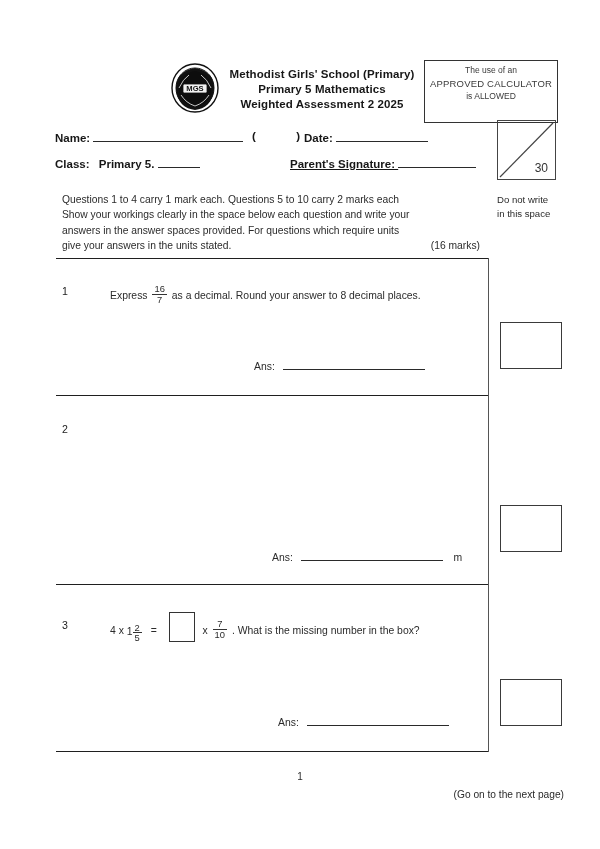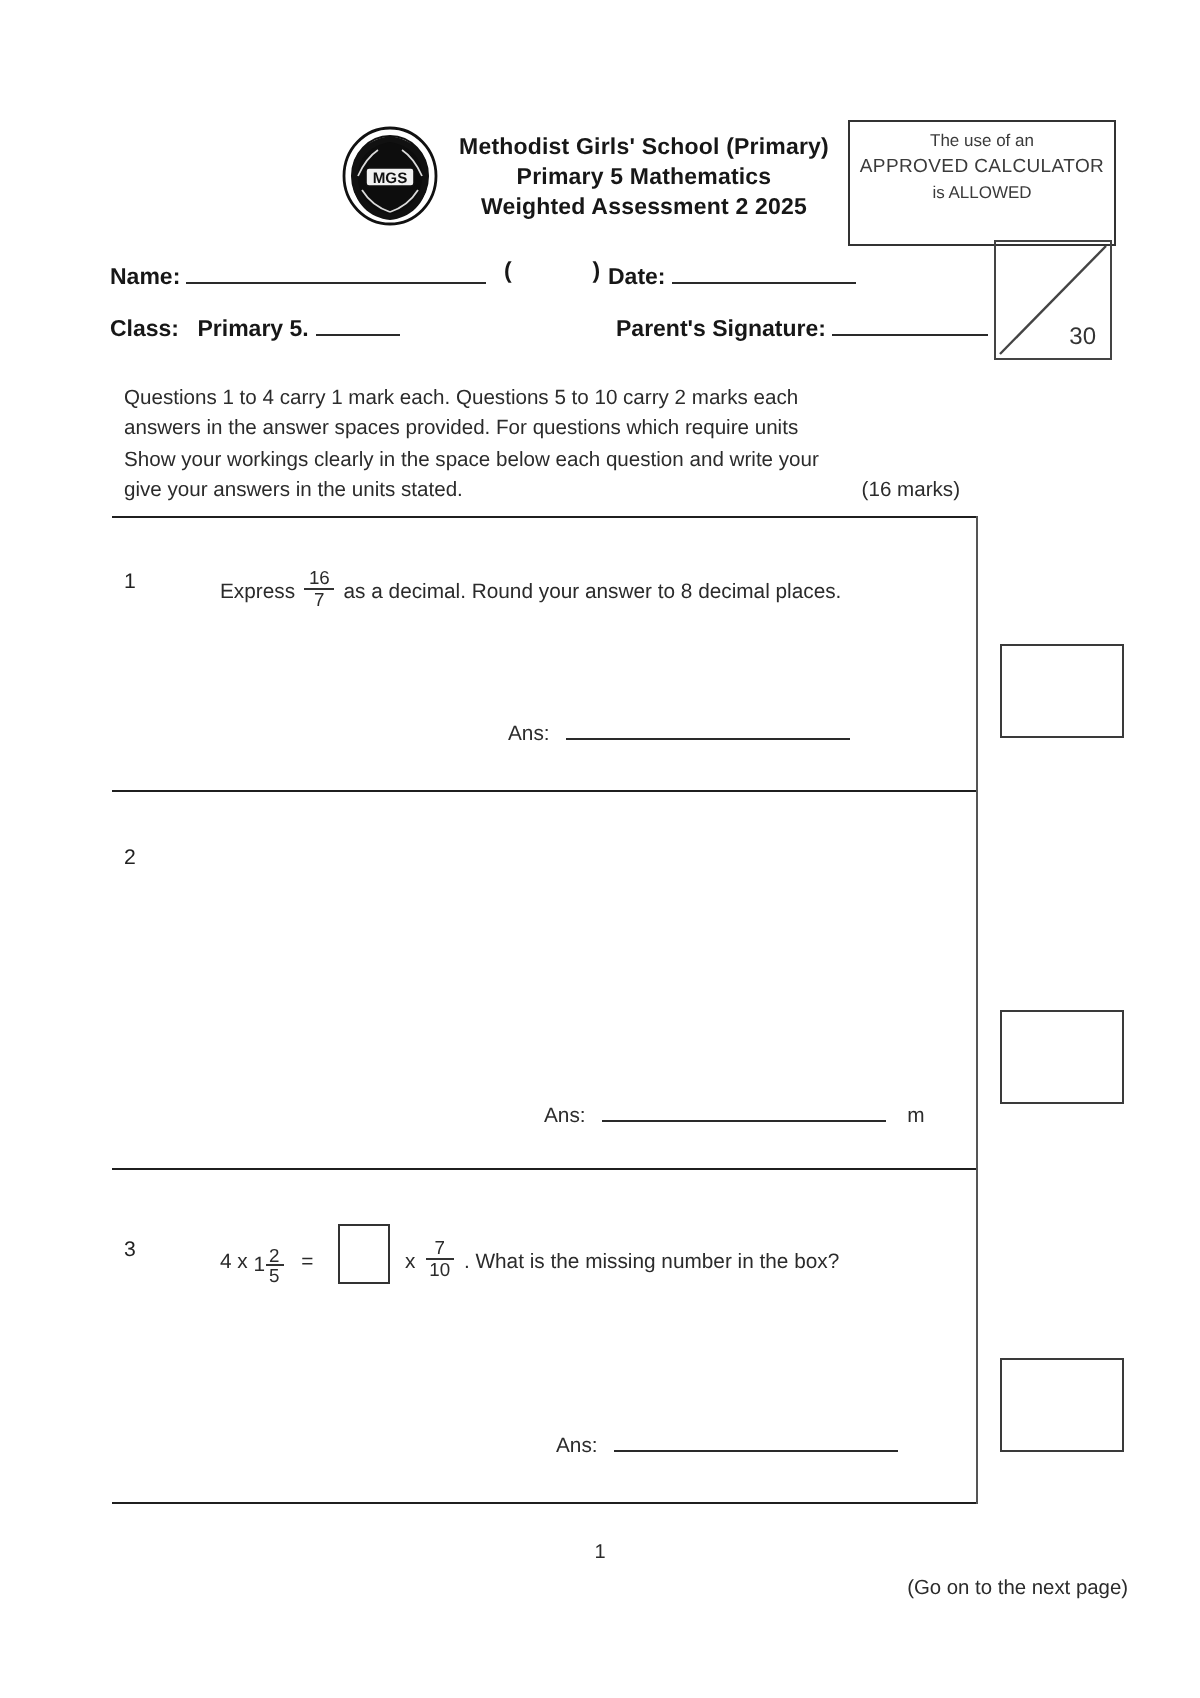--- a/index.html
+++ b/index.html
@@ -93,21 +93,21 @@
   }
   .r-name   { width: 150px; }
   .r-date   { width: 92px; }
   .r-class  { width: 42px; }
   .r-sign   { width: 78px; }
 
   .f-name  { left: 55px;  top: 2px; }
   .f-paren { left: 252px; top: 2px; font-weight: bold; }
   .f-date  { left: 304px; top: 2px; }
   .f-class { left: 55px;  top: 28px; }
-  .f-sign  { left: 308px; top: 28px; }
+  .f-sign  { left: 290px; top: 28px; text-decoration: underline; }
 
   
   .instructions {
     position: absolute;
     left: 62px; top: 192px;
     width: 418px;
     font-size: 10.3px;
     line-height: 15.4px;
     color: #2b2b2b;
   }
@@ -283,28 +283,32 @@
       <span class="rule r-class"></span>
     </div>
     <div class="fld f-sign">
       <span>Parent's Signature:</span>
       <span class="rule r-sign"></span>
     </div>
   </div>
 
   <div class="instructions">
     <div>Questions 1 to 4 carry 1 mark each. Questions 5 to 10 carry 2 marks each</div>
+    <div>Show your workings clearly in the space below each question and write your</div>
     <div>answers in the answer spaces provided. For questions which require units</div>
-    <div>Show your workings clearly in the space below each question and write your</div>
     <div>
       <span class="marks-note">(16 marks)</span>
       <span>give your answers in the units stated.</span>
     </div>
   </div>
 
+  <div class="sidebar-note">
+    <div>Do not write</div>
+    <div>in this space</div>
+  </div>
 
   <div class="hrule" style="top:258px"></div>
   <div class="hrule" style="top:395px"></div>
   <div class="hrule" style="top:584px"></div>
   <div class="hrule" style="top:751px"></div>
   <div class="vdivider"></div>
 
   <div class="q-num" style="top:285px">1</div>
   <div class="q-body" style="top:284px">
     <span>Express</span>

